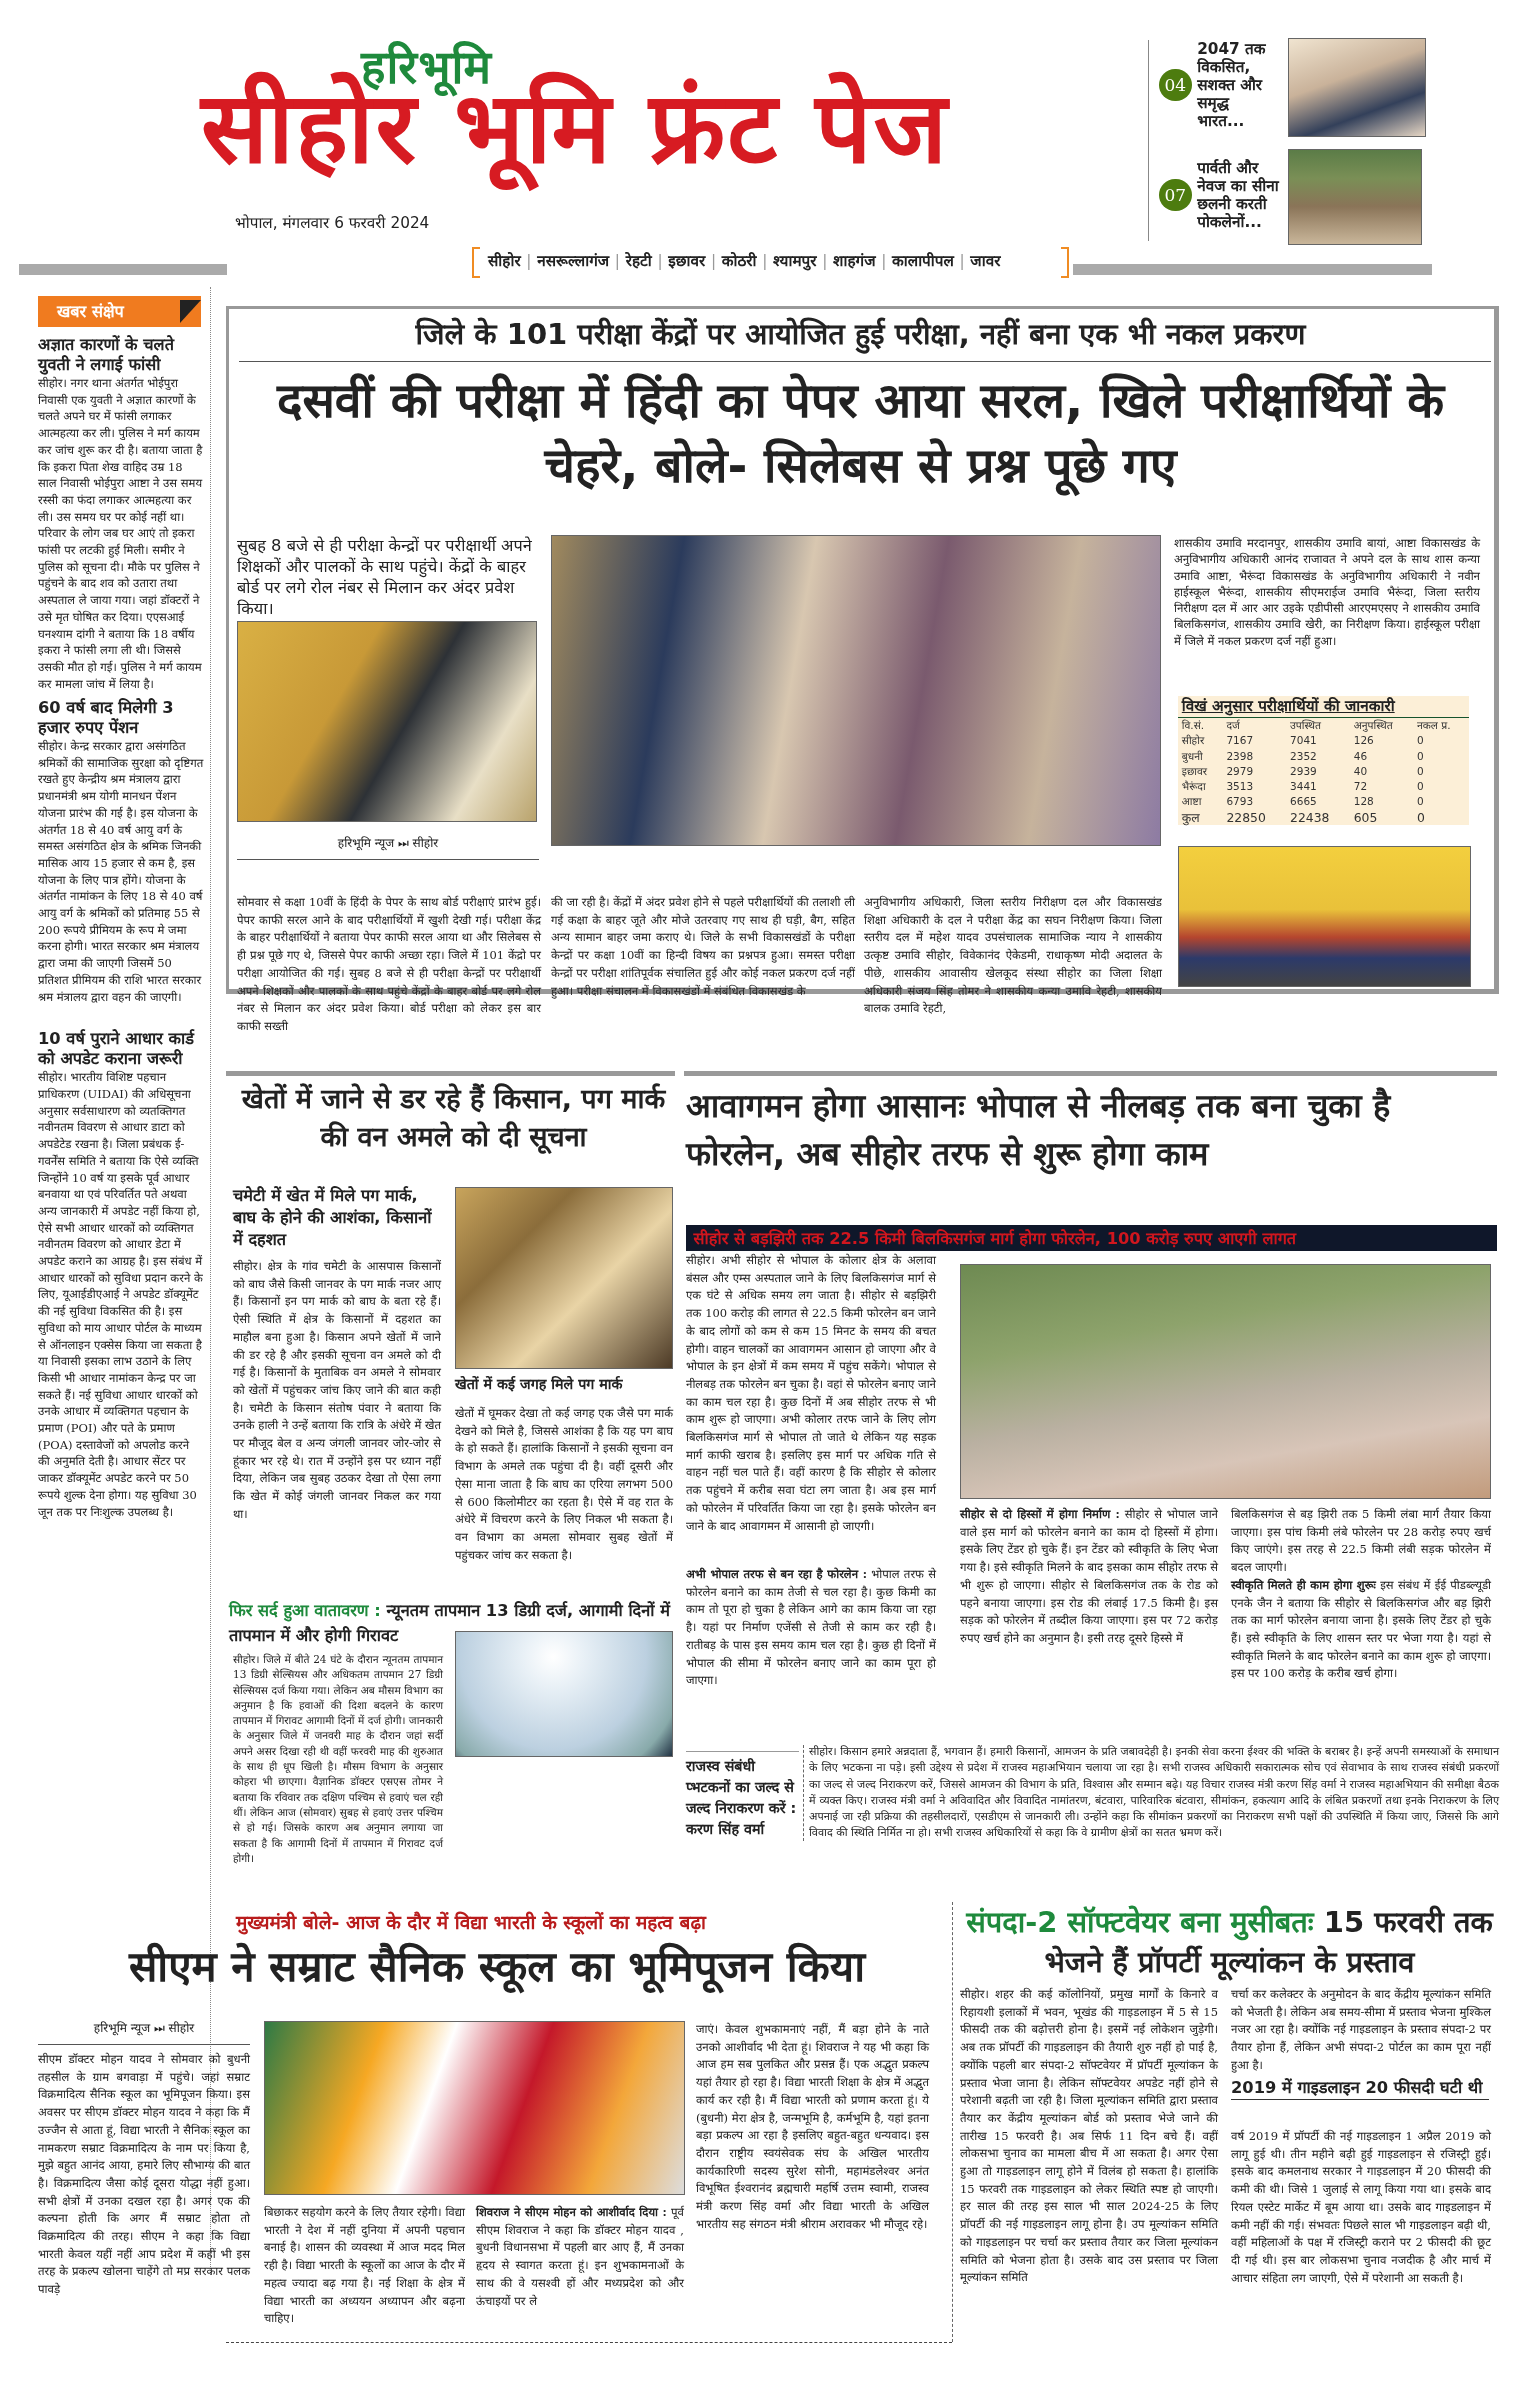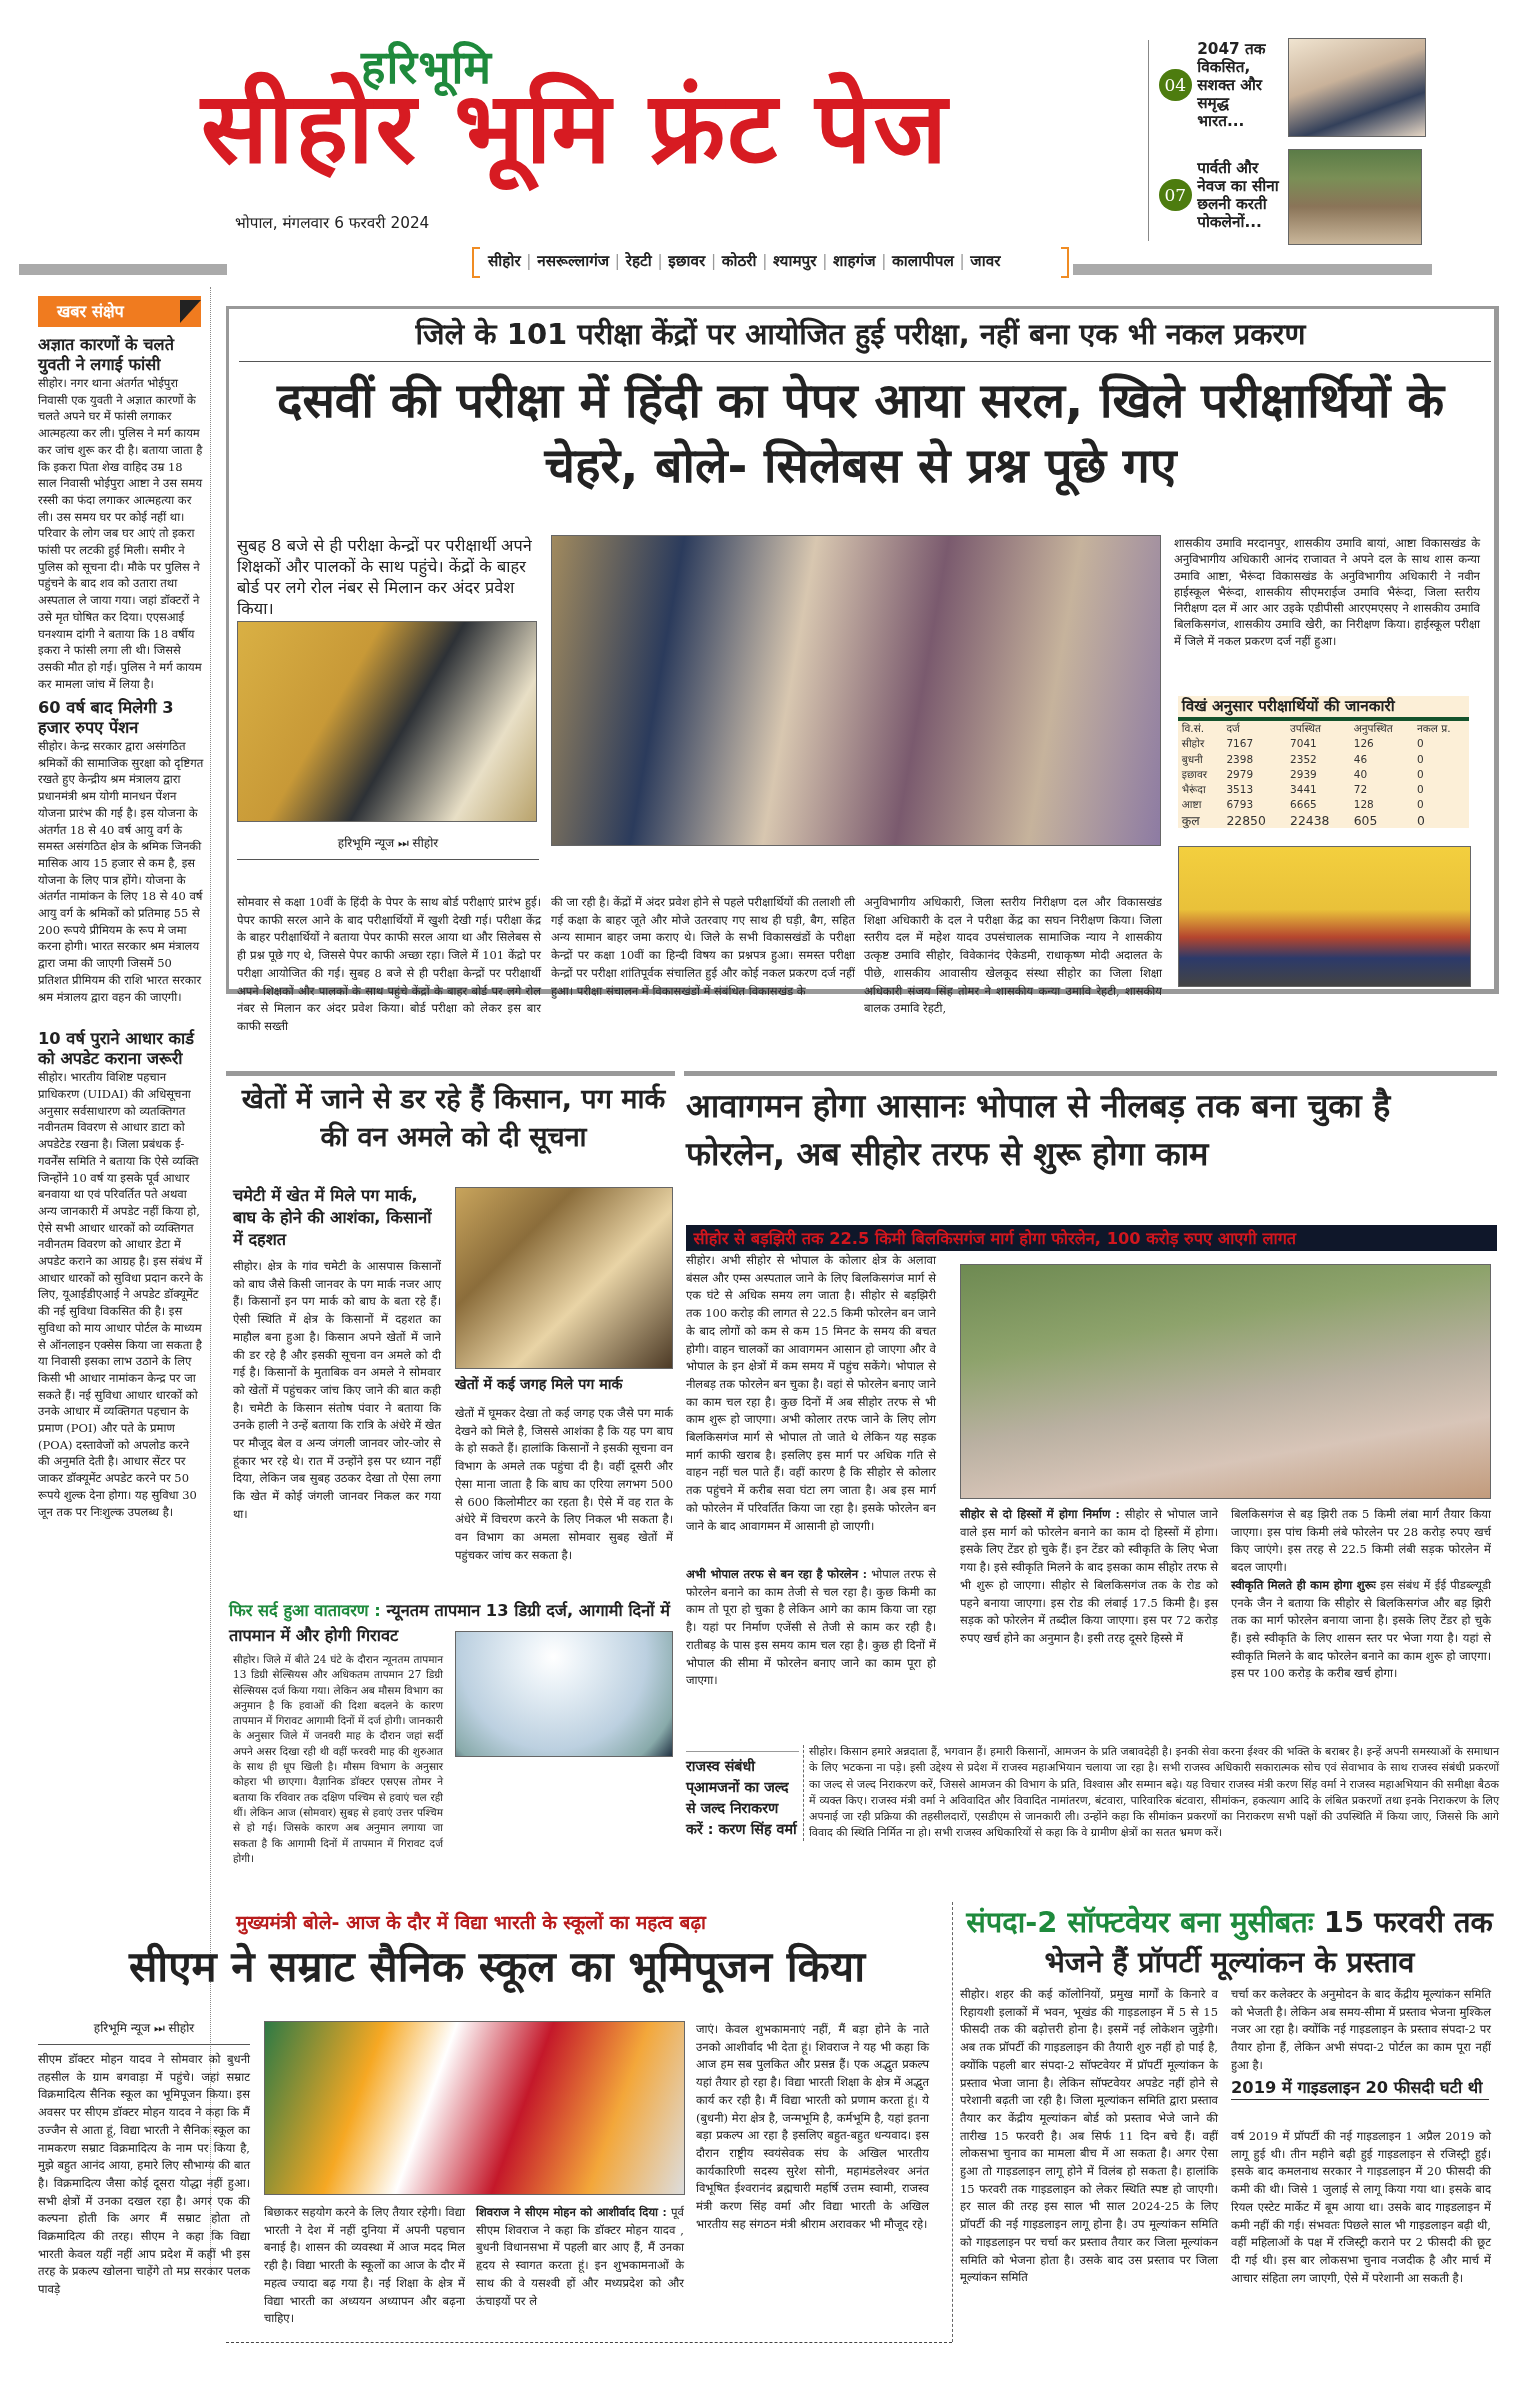--- a/index.html
+++ b/index.html
@@ -84,21 +84,21 @@
 <div class="abs" style="left:237px;top:834px;width:302px">
     <div class="byline">हरिभूमि न्यूज ⏭ सीहोर</div>
   </div>
 <div class="abs photo" style="left:551px;top:535px;width:610px;height:311px;background:linear-gradient(100deg,#a18a5e,#2b3b5c 20%,#d8c7b0 40%,#7a5a6e 60%,#c6b39c 80%,#8d7ba3)"></div>
 <p class="abs" style="left:237px;top:894px;width:304px;font-size:11.5px;line-height:17.7px">सोमवार से कक्षा 10वीं के हिंदी के पेपर के साथ बोर्ड परीक्षाएं प्रारंभ हुई। पेपर काफी सरल आने के बाद परीक्षार्थियों में खुशी देखी गई। परीक्षा केंद्र के बाहर परीक्षार्थियों ने बताया पेपर काफी सरल आया था और सिलेबस से ही प्रश्न पूछे गए थे, जिससे पेपर काफी अच्छा रहा। जिले में 101 केंद्रो पर परीक्षा आयोजित की गई। सुबह 8 बजे से ही परीक्षा केन्द्रों पर परीक्षार्थी अपने शिक्षकों और पालकों के साथ पहुंचे केंद्रों के बाहर बोर्ड पर लगे रोल नंबर से मिलान कर अंदर प्रवेश किया। बोर्ड परीक्षा को लेकर इस बार काफी सख्ती</p>
 <p class="abs" style="left:551px;top:894px;width:304px;font-size:11.5px;line-height:17.7px">की जा रही है। केंद्रों में अंदर प्रवेश होने से पहले परीक्षार्थियों की तलाशी ली गई कक्षा के बाहर जूते और मोजे उतरवाए गए साथ ही घड़ी, बैग, सहित अन्य सामान बाहर जमा कराए थे। जिले के सभी विकासखंडों के परीक्षा केन्द्रों पर कक्षा 10वीं का हिन्दी विषय का प्रश्नपत्र हुआ। समस्त परीक्षा केन्द्रों पर परीक्षा शांतिपूर्वक संचालित हुई और कोई नकल प्रकरण दर्ज नहीं हुआ। परीक्षा संचालन में विकासखंडों में संबंधित विकासखंड के</p>
 <p class="abs" style="left:864px;top:894px;width:298px;font-size:11.5px;line-height:17.7px">अनुविभागीय अधिकारी, जिला स्तरीय निरीक्षण दल और विकासखंड शिक्षा अधिकारी के दल ने परीक्षा केंद्र का सघन निरीक्षण किया। जिला स्तरीय दल में महेश यादव उपसंचालक सामाजिक न्याय ने शासकीय उत्कृष्ट उमावि सीहोर, विवेकानंद ऐकेडमी, राधाकृष्ण मोदी अदालत के पीछे, शासकीय आवासीय खेलकूद संस्था सीहोर का जिला शिक्षा अधिकारी संजय सिंह तोमर ने शासकीय कन्या उमावि रेहटी, शासकीय बालक उमावि रेहटी,</p>
 <p class="abs" style="left:1174px;top:535px;width:306px;font-size:11.5px;line-height:16.3px">शासकीय उमावि मरदानपुर, शासकीय उमावि बायां, आष्टा विकासखंड के अनुविभागीय अधिकारी आनंद राजावत ने अपने दल के साथ शास कन्या उमावि आष्टा, भैरूंदा विकासखंड के अनुविभागीय अधिकारी ने नवीन हाईस्कूल भैरूंदा, शासकीय सीएमराईज उमावि भैरूंदा, जिला स्तरीय निरीक्षण दल में आर आर उइके एडीपीसी आरएमएसए ने शासकीय उमावि बिलकिसगंज, शासकीय उमावि खेरी, का निरीक्षण किया। हाईस्कूल परीक्षा में जिले में नकल प्रकरण दर्ज नहीं हुआ।</p>
 
 <div class="abs tbl" style="left:1178px;top:696px">
-  <div class="hd" style="font-size:15.3px;border-bottom:4px solid #14532d;padding:1.9px 3.8px;">विखं अनुसार परीक्षार्थियों की जानकारी</div>
+  <div class="hd" style="font-size:15.3px;border-bottom:1px solid #14532d;padding:1.9px 3.8px;text-decoration:underline">विखं अनुसार परीक्षार्थियों की जानकारी</div>
   <table style="width:100%;border-collapse:collapse">
     <tbody>
         <tr>
       <td>वि.सं.</td>
       <td>दर्ज</td>
       <td>उपस्थित</td>
       <td>अनुपस्थित</td>
       <td>नकल प्र.</td>
     </tr>
     <tr>
@@ -169,21 +169,21 @@
 </div>
 <div class="abs photo" style="left:960px;top:1264px;width:531px;height:235px;background:linear-gradient(170deg,#6e8a52,#8ea36c 30%,#b9b0a1 55%,#d8c5b8 75%,#c29b7c)"></div>
 <div class="abs" style="left:960px;top:1506px;width:258px">
   <p style="font-size:11.5px;line-height:17.7px"><b>सीहोर से दो हिस्सों में होगा निर्माण :</b> <span>सीहोर से भोपाल जाने वाले इस मार्ग को फोरलेन बनाने का काम दो हिस्सों में होगा। इसके लिए टेंडर हो चुके हैं। इन टेंडर को स्वीकृति के लिए भेजा गया है। इसे स्वीकृति मिलने के बाद इसका काम सीहोर तरफ से भी शुरू हो जाएगा। सीहोर से बिलकिसगंज तक के रोड को पहने बनाया जाएगा। इस रोड की लंबाई 17.5 किमी है। इस सड़क को फोरलेन में तब्दील किया जाएगा। इस पर 72 करोड़ रुपए खर्च होने का अनुमान है। इसी तरह दूसरे हिस्से में</span></p>
 </div>
 <div class="abs" style="left:1231px;top:1506px;width:260px">
   <p style="font-size:11.5px;line-height:17.7px">बिलकिसगंज से बड़ झिरी तक 5 किमी लंबा मार्ग तैयार किया जाएगा। इस पांच किमी लंबे फोरलेन पर 28 करोड़ रुपए खर्च किए जाएंगे। इस तरह से 22.5 किमी लंबी सड़क फोरलेन में बदल जाएगी।</p>
   <p style="font-size:11.5px;line-height:17.7px"><b>स्वीकृति मिलते ही काम होगा शुरूः</b> <span>इस संबंध में ईई पीडब्ल्यूडी एनके जैन ने बताया कि सीहोर से बिलकिसगंज और बड़ झिरी तक का मार्ग फोरलेन बनाया जाना है। इसके लिए टेंडर हो चुके हैं। इसे स्वीकृति के लिए शासन स्तर पर भेजा गया है। यहां से स्वीकृति मिलने के बाद फोरलेन बनाने का काम शुरू हो जाएगा। इस पर 100 करोड़ के करीब खर्च होगा।</span></p>
 </div>
 
-<div class="abs hd" style="left:686px;top:1751px;width:113px;font-size:14.3px;line-height:21px;border-top:1.9px solid #999;padding-top:3.8px">राजस्व संबंधी प्आमजनों का जल्द से जल्द निराकरण करें : करण सिंह वर्मा</div>
+<div class="abs hd" style="left:686px;top:1751px;width:113px;font-size:14.3px;line-height:21px;border-top:1.9px solid #999;padding-top:3.8px">राजस्व संबंधी प्भटकनों का जल्द से जल्द निराकरण करें : करण सिंह वर्मा</div>
 <div class="abs" style="left:803px;top:1745px;height:96px;border-left:1px dashed #666"></div>
 <p class="abs" style="left:809px;top:1744px;width:690px;font-size:11px;line-height:16.3px">सीहोर। किसान हमारे अन्नदाता हैं, भगवान हैं। हमारी किसानों, आमजन के प्रति जबावदेही है। इनकी सेवा करना ईश्वर की भक्ति के बराबर है। इन्हें अपनी समस्याओं के समाधान के लिए भटकना ना पड़े। इसी उद्देश्य से प्रदेश में राजस्व महाअभियान चलाया जा रहा है। सभी राजस्व अधिकारी सकारात्मक सोच एवं सेवाभाव के साथ राजस्व संबंधी प्रकरणों का जल्द से जल्द निराकरण करें, जिससे आमजन की विभाग के प्रति, विश्वास और सम्मान बढ़े। यह विचार राजस्व मंत्री करण सिंह वर्मा ने राजस्व महाअभियान की समीक्षा बैठक में व्यक्त किए। राजस्व मंत्री वर्मा ने अविवादित और विवादित नामांतरण, बंटवारा, पारिवारिक बंटवारा, सीमांकन, हकत्याग आदि के लंबित प्रकरणों तथा इनके निराकरण के लिए अपनाई जा रही प्रक्रिया की तहसीलदारों, एसडीएम से जानकारी ली। उन्होंने कहा कि सीमांकन प्रकरणों का निराकरण सभी पक्षों की उपस्थिति में किया जाए, जिससे कि आगे विवाद की स्थिति निर्मित ना हो। सभी राजस्व अधिकारियों से कहा कि वे ग्रामीण क्षेत्रों का सतत भ्रमण करें।</p>
 
 <div class="abs hd" style="left:236px;top:1912px;width:726px;text-align:left;font-size:19px;color:#b91c1c">मुख्यमंत्री बोले- आज के दौर में विद्या भारती के स्कूलों का महत्व बढ़ा</div>
 <div class="abs hd" style="left:38px;top:1940px;width:918px;text-align:center;font-size:42px;line-height:54px">सीएम ने सम्राट सैनिक स्कूल का भूमिपूजन किया</div>
 <div class="abs" style="left:38px;top:2019px;width:212px">
     <div class="byline">हरिभूमि न्यूज ⏭ सीहोर</div>
   </div>
 <p class="abs" style="left:38px;top:2051px;width:212px;font-size:11.5px;line-height:17.7px">सीएम डॉक्टर मोहन यादव ने सोमवार को बुधनी तहसील के ग्राम बगवाड़ा में पहुंचे। जहां सम्राट विक्रमादित्य सैनिक स्कूल का भूमिपूजन किया। इस अवसर पर सीएम डॉक्टर मोहन यादव ने कहा कि मैं उज्जैन से आता हूं, विद्या भारती ने सैनिक स्कूल का नामकरण सम्राट विक्रमादित्य के नाम पर किया है, मुझे बहुत आनंद आया, हमारे लिए सौभाग्य की बात है। विक्रमादित्य जैसा कोई दूसरा योद्धा नहीं हुआ। सभी क्षेत्रों में उनका दखल रहा है। अगर एक की कल्पना होती कि अगर मैं सम्राट होता तो विक्रमादित्य की तरह। सीएम ने कहा कि विद्या भारती केवल यहीं नहीं आप प्रदेश में कहीं भी इस तरह के प्रकल्प खोलना चाहेंगे तो मप्र सरकार पलक पावड़े</p>
 <div class="abs photo" style="left:264px;top:2021px;width:421px;height:174px;background:linear-gradient(110deg,#2e7a45,#f6a823 25%,#fff 40%,#c4182a 60%,#f3a73a 80%,#ddd)"></div>

